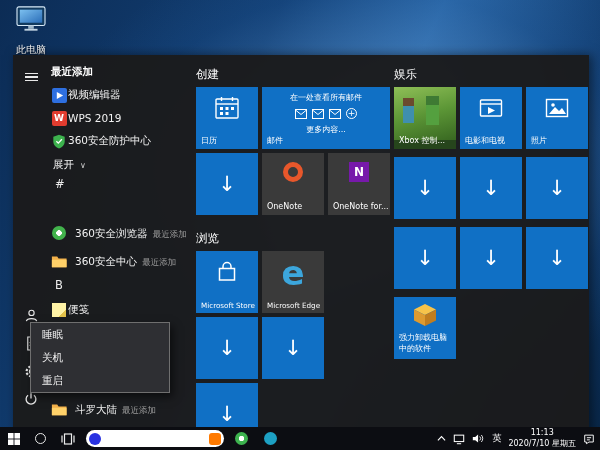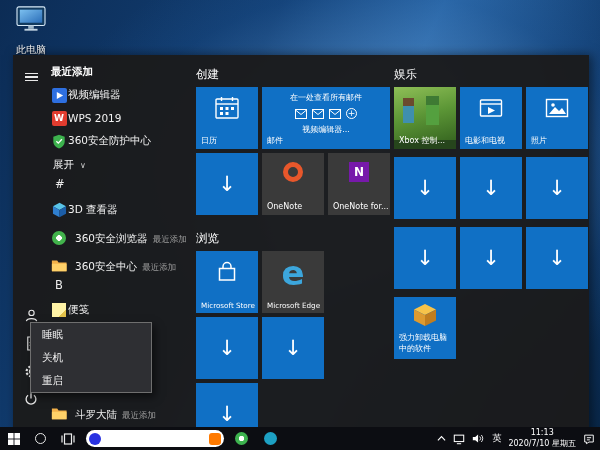--- a/index.html
+++ b/index.html
@@ -15,21 +15,21 @@
   .desktop-icon svg{margin:0 auto}
   .di-label{font-size:10px;margin-top:10px;text-shadow:0 1px 2px rgba(0,0,0,.85)}
   
   .start-menu{position:absolute;left:13px;top:55px;width:576px;height:436px;background:rgba(27,27,28,.97);box-shadow:3px 0 10px rgba(0,0,0,.5);z-index:10;color:#fff}
   .rail{position:absolute;left:0;top:0;width:36px;height:100%}
   .rail-btn{position:absolute;left:8px;width:20px;height:20px;display:flex;align-items:center;justify-content:center}
   .hamburger i{display:block;width:13px;height:1.6px;background:#e8e8e8;margin:2px 0}
   .app-list{position:absolute;left:36px;top:0;width:142px;height:100%}
   .al-header{position:absolute;left:2px;font-size:10.5px;font-weight:600;color:#fff}
   .app-item{position:absolute;left:0;display:flex;align-items:center;width:142px;height:22px}
-  .app-item.two{height:28px;align-items:center}
+  .app-item.two{height:28px;align-items:flex-start}
   .ai-icon{width:16px;height:16px;margin-left:2px;display:flex;align-items:center;justify-content:center;flex:none}
   .ai-label{margin-left:1px;font-size:10.5px;color:#f2f2f2;white-space:nowrap;overflow:hidden}
   .ai-text{margin-left:8px;min-width:0}
   .ai-text .ai-label{margin-left:0}
   .ai-sub{font-size:8.5px;color:#9b9b9b;margin-top:1px}
   .app-section{position:absolute;left:6px;font-size:11.5px;color:#ececec}
   .expand-chevron{margin-left:6px;font-size:8px;color:#cfcfcf}
   .ic{display:block}
   .ic.sq{width:15px;height:15px;border-radius:2px;display:flex;align-items:center;justify-content:center}
   .ic.round{width:14px;height:14px;border-radius:50%}
@@ -49,21 +49,21 @@
   .mail-promo-title{position:absolute;top:5px;left:0;right:0;text-align:center;font-size:8px}
   .mail-icons{position:absolute;top:21px;left:0;right:0;display:flex;justify-content:center;align-items:center;gap:5px}
   .mail-plus{width:11px;height:11px;border:1px solid #fff;border-radius:50%;font-size:9px;line-height:9px;text-align:center}
   .mail-more{position:absolute;top:37px;left:0;right:0;text-align:center;font-size:8px}
   .office-ring{width:20px;height:20px;border:5.5px solid #e8572b;border-radius:50%}
   .onenote-sq{width:20px;height:20px;background:#7719aa;display:flex;align-items:center;justify-content:center;font-size:12px;font-weight:bold}
   .edge-e{font-size:34px;font-weight:bold;color:#3ca6dc;line-height:1}
   .xbox-art{position:absolute;inset:0;background:linear-gradient(165deg,#8fbf57,#5c9636 45%,#2f5c1c)}
   .xbox-art i{position:absolute;display:block}
   
-  .power-popup{position:absolute;left:30px;top:322px;width:122px;background:#2e2f33;border:1px solid #6f6f6f;box-shadow:3px 4px 8px rgba(0,0,0,.55);z-index:40}
+  .power-popup{position:absolute;left:30px;top:322px;width:140px;background:#2e2f33;border:1px solid #6f6f6f;box-shadow:3px 4px 8px rgba(0,0,0,.55);z-index:40}
   .pp-item{height:23px;line-height:23px;padding-left:11px;font-size:10.5px;color:#f0f0f0}
   
   .taskbar{position:absolute;left:0;top:427px;width:600px;height:23px;background:#0c0d12;display:flex;align-items:center;z-index:50;color:#fff}
   .tb-btn{width:27px;height:23px;display:flex;align-items:center;justify-content:center;flex:none}
   .cortana-circle{width:11px;height:11px;border:1.5px solid #e9e9e9;border-radius:50%}
   .search-pill{width:138px;height:17px;background:#fff;border-radius:9px;margin-left:5px;display:flex;align-items:center;justify-content:space-between;padding:0 3px;flex:none}
   .sp-logo{width:12px;height:12px;border-radius:50%;background:#2932e1}
   .sp-hot{width:12px;height:12px;border-radius:3px;background:#ff7a00}
   .tb-app{width:24px;height:23px;display:flex;align-items:center;justify-content:center;margin-left:5px;flex:none}
   .green-circle{width:13px;height:13px;border-radius:50%;background:radial-gradient(circle,#fff 0 2.5px,#3db24e 3px)}
@@ -173,30 +173,20 @@
       <span class="ai-label">360安全防护中心</span>
     </div>
 
     <div class="app-item" style="top:99px">
       <span class="ai-label" style="margin-left:4px">展开</span>
       <span class="expand-chevron">∨</span>
     </div>
 
     <div class="app-section" style="top:122px">#</div>
 
-    <div class="app-item" style="top:144px">
-      <span class="ai-icon">
-        <svg width="15" height="16" viewBox="0 0 20 22">
-            <polygon points="10,1 19,6 10,11 1,6" fill="#59c4e8"></polygon>
-            <polygon points="1,6 10,11 10,21 1,16" fill="#2f7fd0"></polygon>
-            <polygon points="19,6 10,11 10,21 19,16" fill="#1c5ea8"></polygon>
-          </svg>
-      </span>
-      <span class="ai-label">3D 查看器</span>
-    </div>
 
     <div class="app-item two" style="top:167px">
       <span class="ai-icon" style="margin-top:3px">
         <span class="ic round" style="background:radial-gradient(circle,#fff 0 2.6px,#42b34c 3px)"></span>
       </span>
       <span class="ai-text">
         <span class="ai-label">360安全浏览器</span>
         <span class="ai-sub">最近添加</span>
       </span>
     </div>
@@ -270,21 +260,21 @@
         <svg width="12" height="10" viewBox="0 0 12 10" fill="none" stroke="#fff" stroke-width="1">
             <rect x="0.5" y="0.5" width="11" height="9"></rect>
             <path d="M0.5 1L6 5.5 11.5 1"></path>
           </svg>
         <svg width="12" height="10" viewBox="0 0 12 10" fill="none" stroke="#fff" stroke-width="1">
             <rect x="0.5" y="0.5" width="11" height="9"></rect>
             <path d="M0.5 1L6 5.5 11.5 1"></path>
           </svg>
         <span class="mail-plus">+</span>
       </span>
-      <span class="mail-more">视频编辑器...</span>
+      <span class="mail-more">更多内容...</span>
       <span class="t-label">邮件</span>
     </div>
 
     <div class="tile" style="left:5px;top:98px">
       <span class="dl-glyph">↓</span>
     </div>
 
     <div class="tile dark" style="left:71px;top:98px">
       <span class="t-icon">
           <span class="office-ring"></span>

